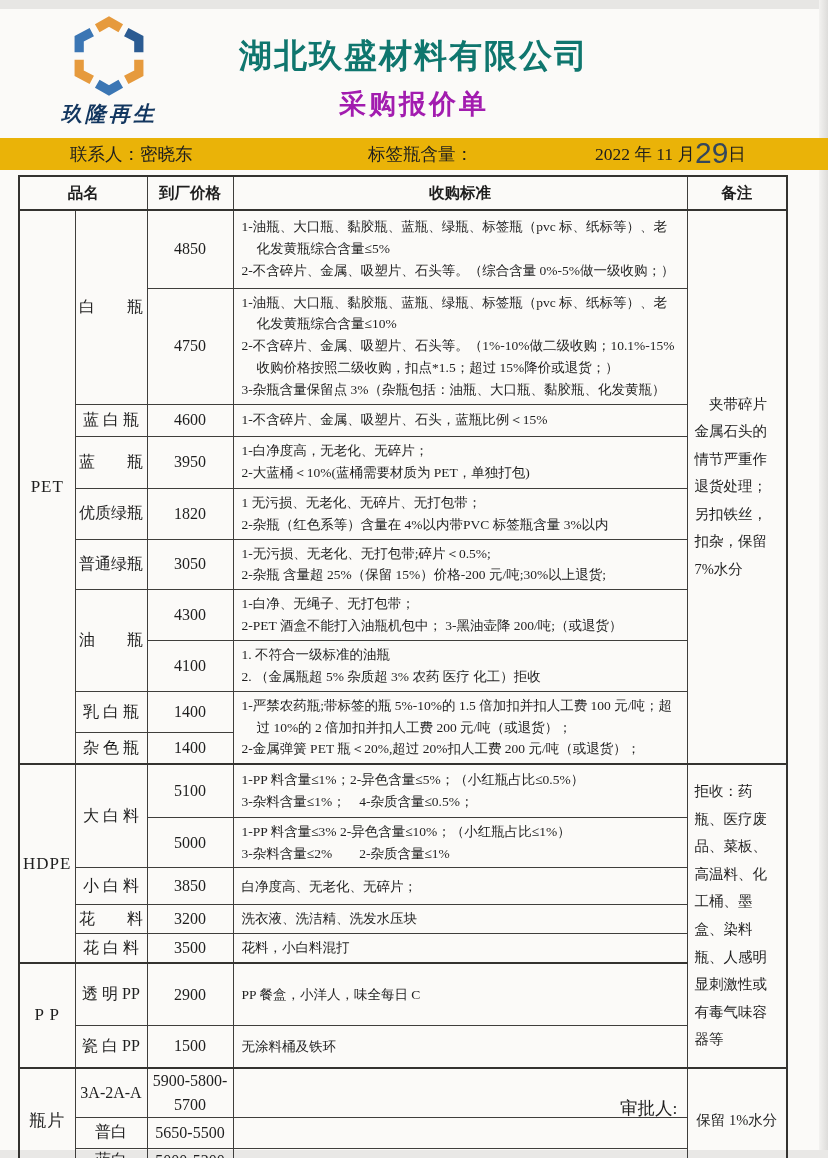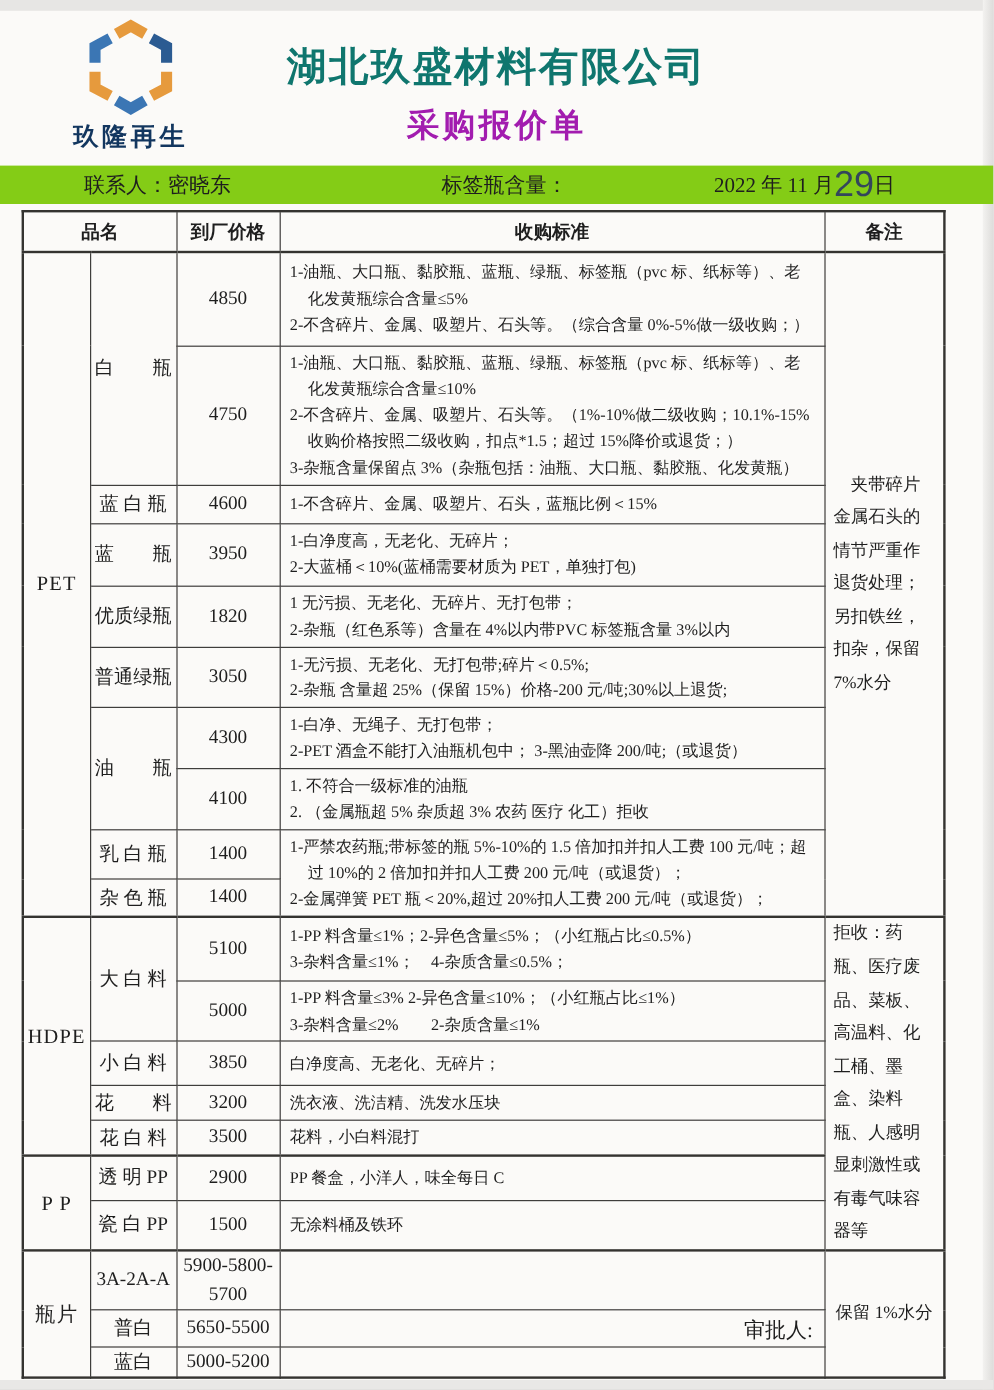--- a/index.html
+++ b/index.html
@@ -11,50 +11,50 @@
     overflow: hidden;
     color: #1e1e1e;
     font-family: "Liberation Serif", "DejaVu Serif", serif;
   }
   
   .edge-top    { position:absolute; left:0; top:0; width:100%; height:9px; background:#e7e6e4; }
   .edge-right  { position:absolute; right:0; top:0; width:9px; height:100%; background:linear-gradient(to right,#f3f2f0,#dddcda); }
   .edge-bottom { position:absolute; left:0; bottom:0; width:100%; height:8px; background:#e9e8e6; }
 
   
-  .logo { position:absolute; left:44px; top:14px; width:130px; text-align:center; }
+  .logo { position:absolute; left:44px; top:14px; width:130px; text-align:center;font-style:italic; }
   .logo svg { display:block; margin:0 auto; }
   .brand-cn { font-weight:bold; font-size:21px; letter-spacing:3px; color:#12365f; margin-top:2px; }
   .brand-en { font-family:"Liberation Sans","DejaVu Sans",sans-serif; font-weight:bold;
               font-size:10.5px; letter-spacing:3.5px; color:#1d4f86; margin-top:15px; }
 
   .company-title { position:absolute; left:0; top:34px; width:100%; text-align:center;
                    font-size:33px; font-weight:bold; letter-spacing:2px; color:#0f766e; }
   .doc-title     { position:absolute; left:0; top:86px; width:100%; text-align:center;
                    font-size:27px; font-weight:bold; letter-spacing:3px; color:#a21caf; }
 
   .contact-row { position:absolute; left:0; top:138px; width:100%; height:32px;
-                 background:#84cc16; font-size:17.5px; }
+                 background:#eab308; font-size:17.5px; }
   .contact-person { position:absolute; left:70px;  top:4px; }
   .contact-phone  { position:absolute; left:368px; top:4px; }
   .contact-date   { position:absolute; left:595px; top:4px; white-space:nowrap; }
   .date-day { font-family:"Liberation Sans","DejaVu Sans",sans-serif;
               font-size:30px; color:#33465c; line-height:0; position:relative; top:3px; }
 
   
   table.quote { position:absolute; left:18px; top:175px; width:768px;
                 border-collapse:collapse; table-layout:fixed; }
   table.quote td { border:1px solid #3f3e3c; overflow:hidden; }
   tr.hdr td { font-weight:bold; font-size:15.5px; text-align:center; height:30px; }
   td.cat    { text-align:center; font-size:17px; letter-spacing:1px; }
   td.name   { text-align:center; font-size:16px; }
   td.price  { text-align:center; font-size:16px; line-height:1.5; padding:0 4px; }
   td.std    { font-size:13.5px; line-height:1.62; padding:3px 6px 3px 8px; }
   td.std .line { padding-left:15px; text-indent:-15px; }
-  td.remark { font-size:14.5px; line-height:1.9; padding:0 7px; }
+  td.remark { font-size:14.5px; line-height:1.9; padding:13px 7px; }
   td.remark .para-indent { text-indent:1em; }
   tr.section-start td { border-top:2px solid #343330;margin-left:19px; }
   table.quote { border:2px solid #343330; }
 
   .approver { position:absolute; left:620px; top:1096px; font-size:17.5px; }
 </style>
 </head>
 <body>
 
 <div class="page">

